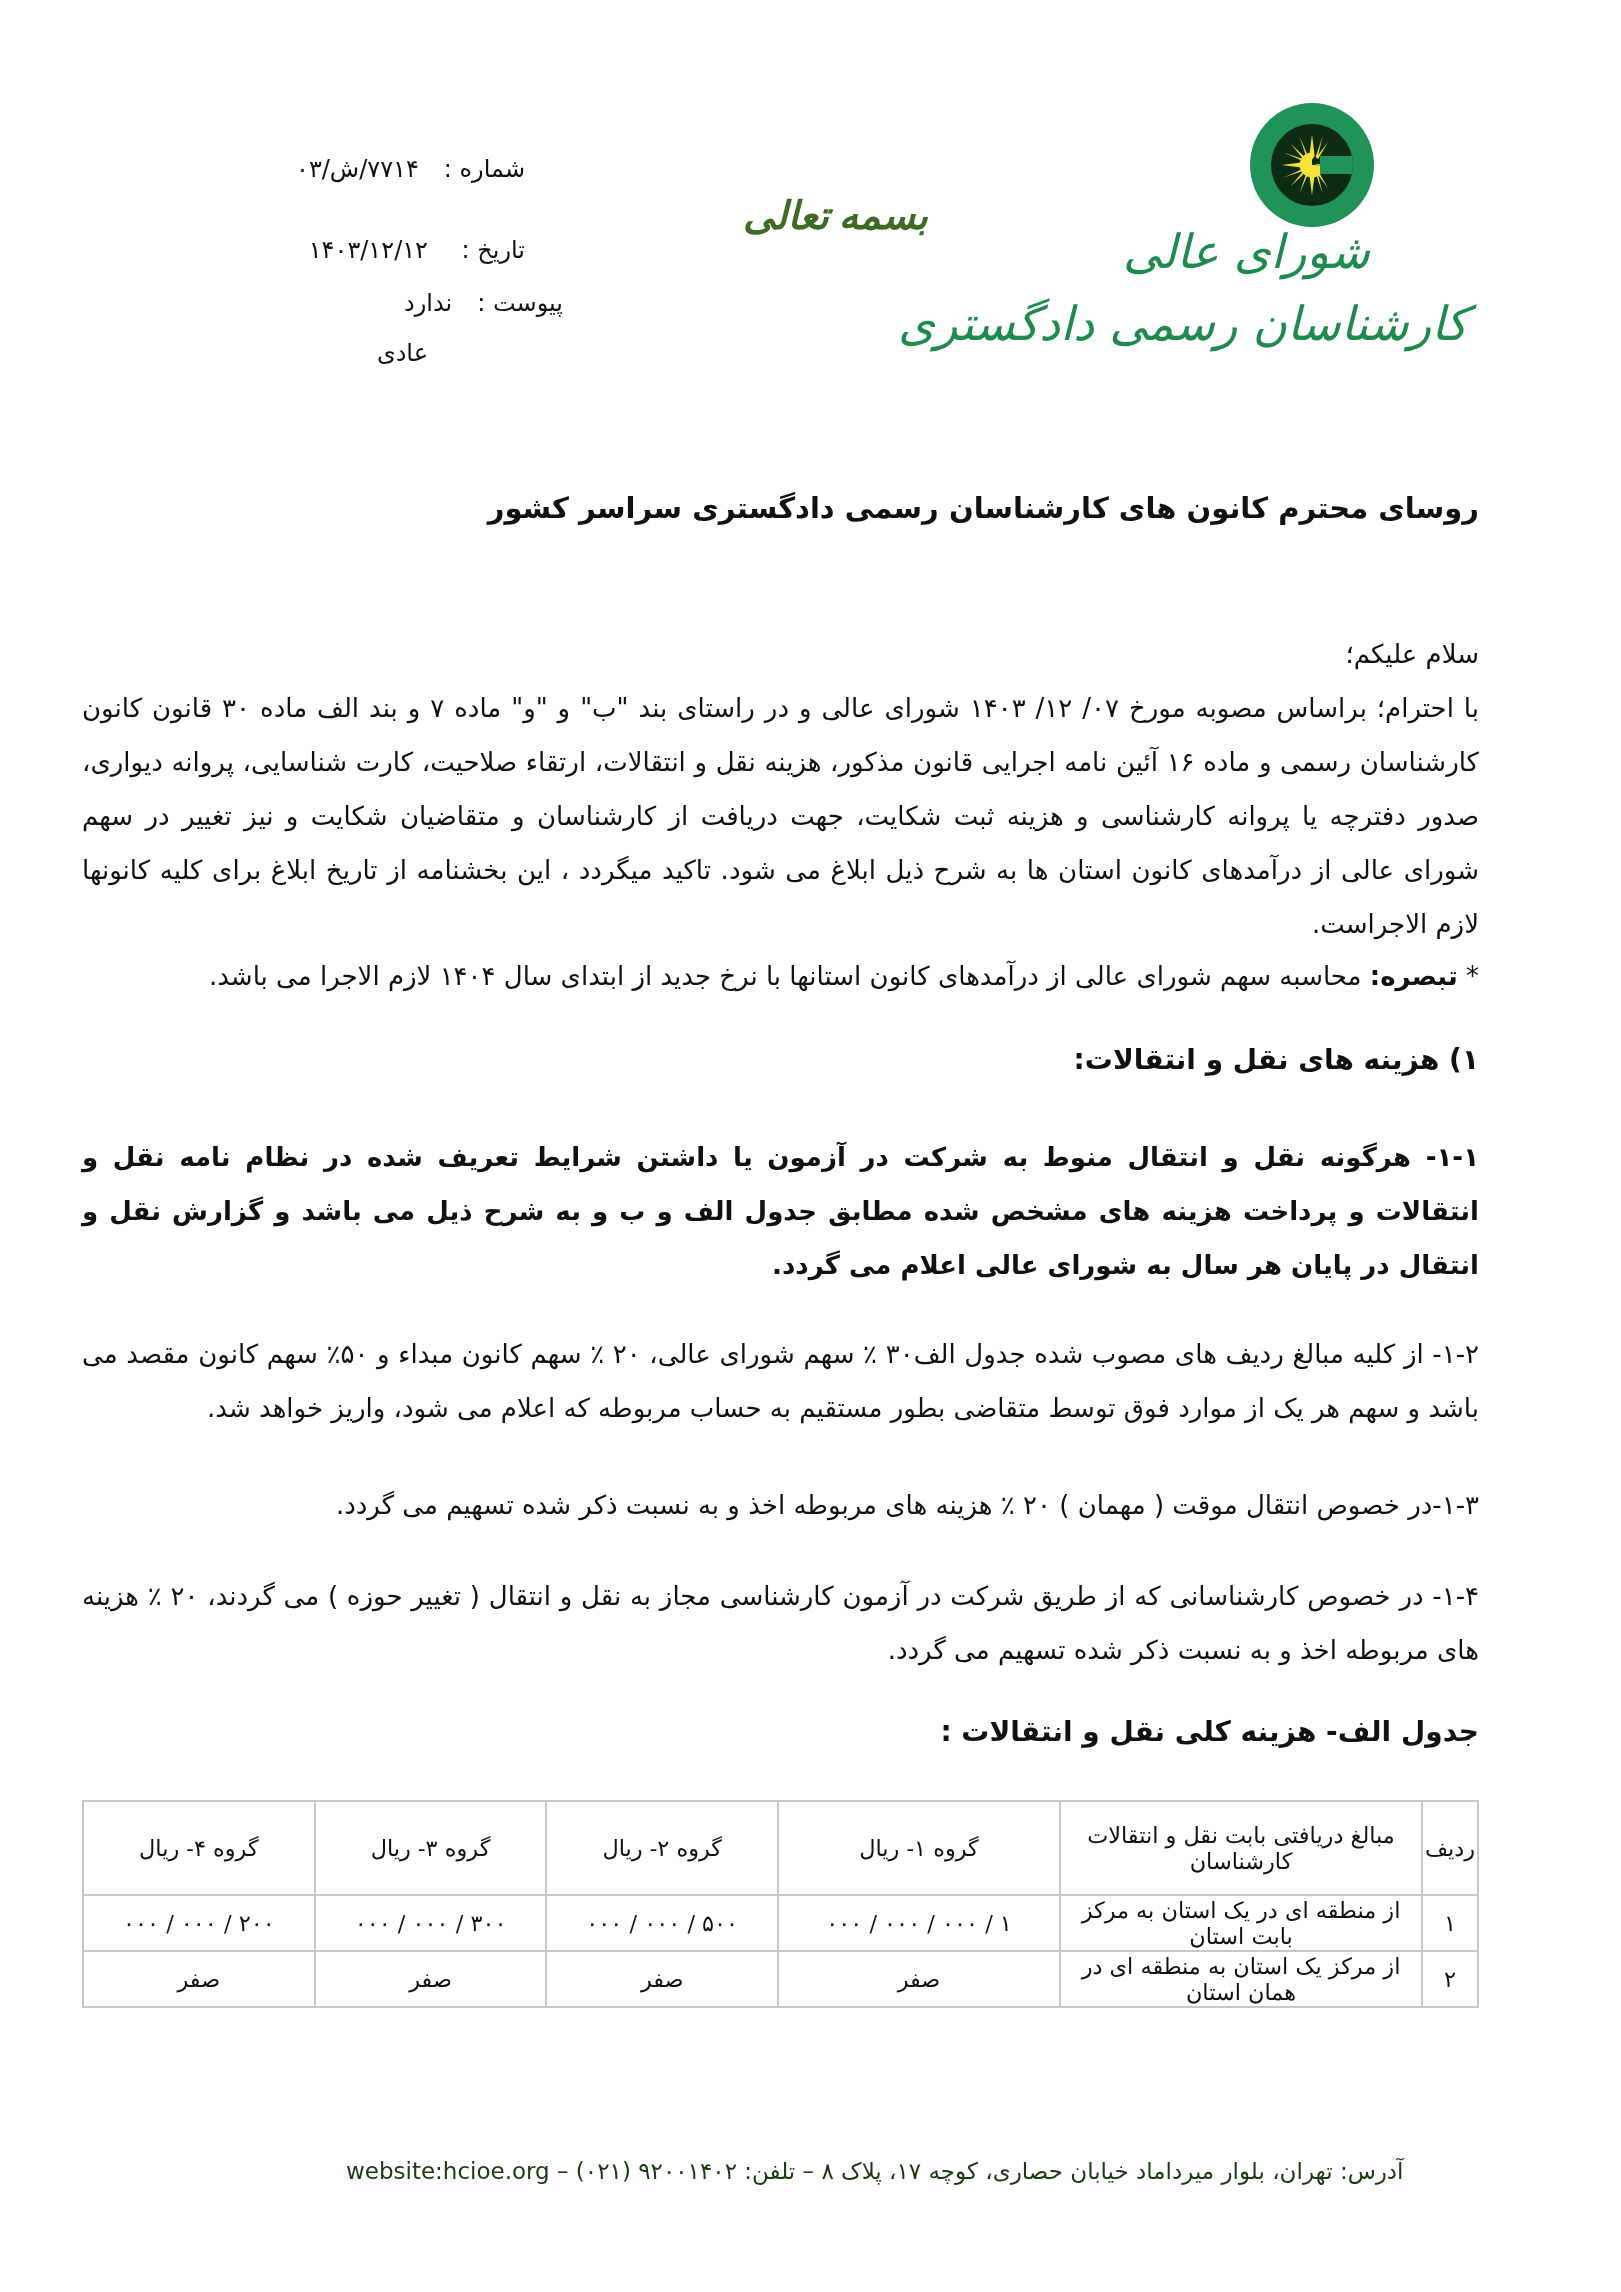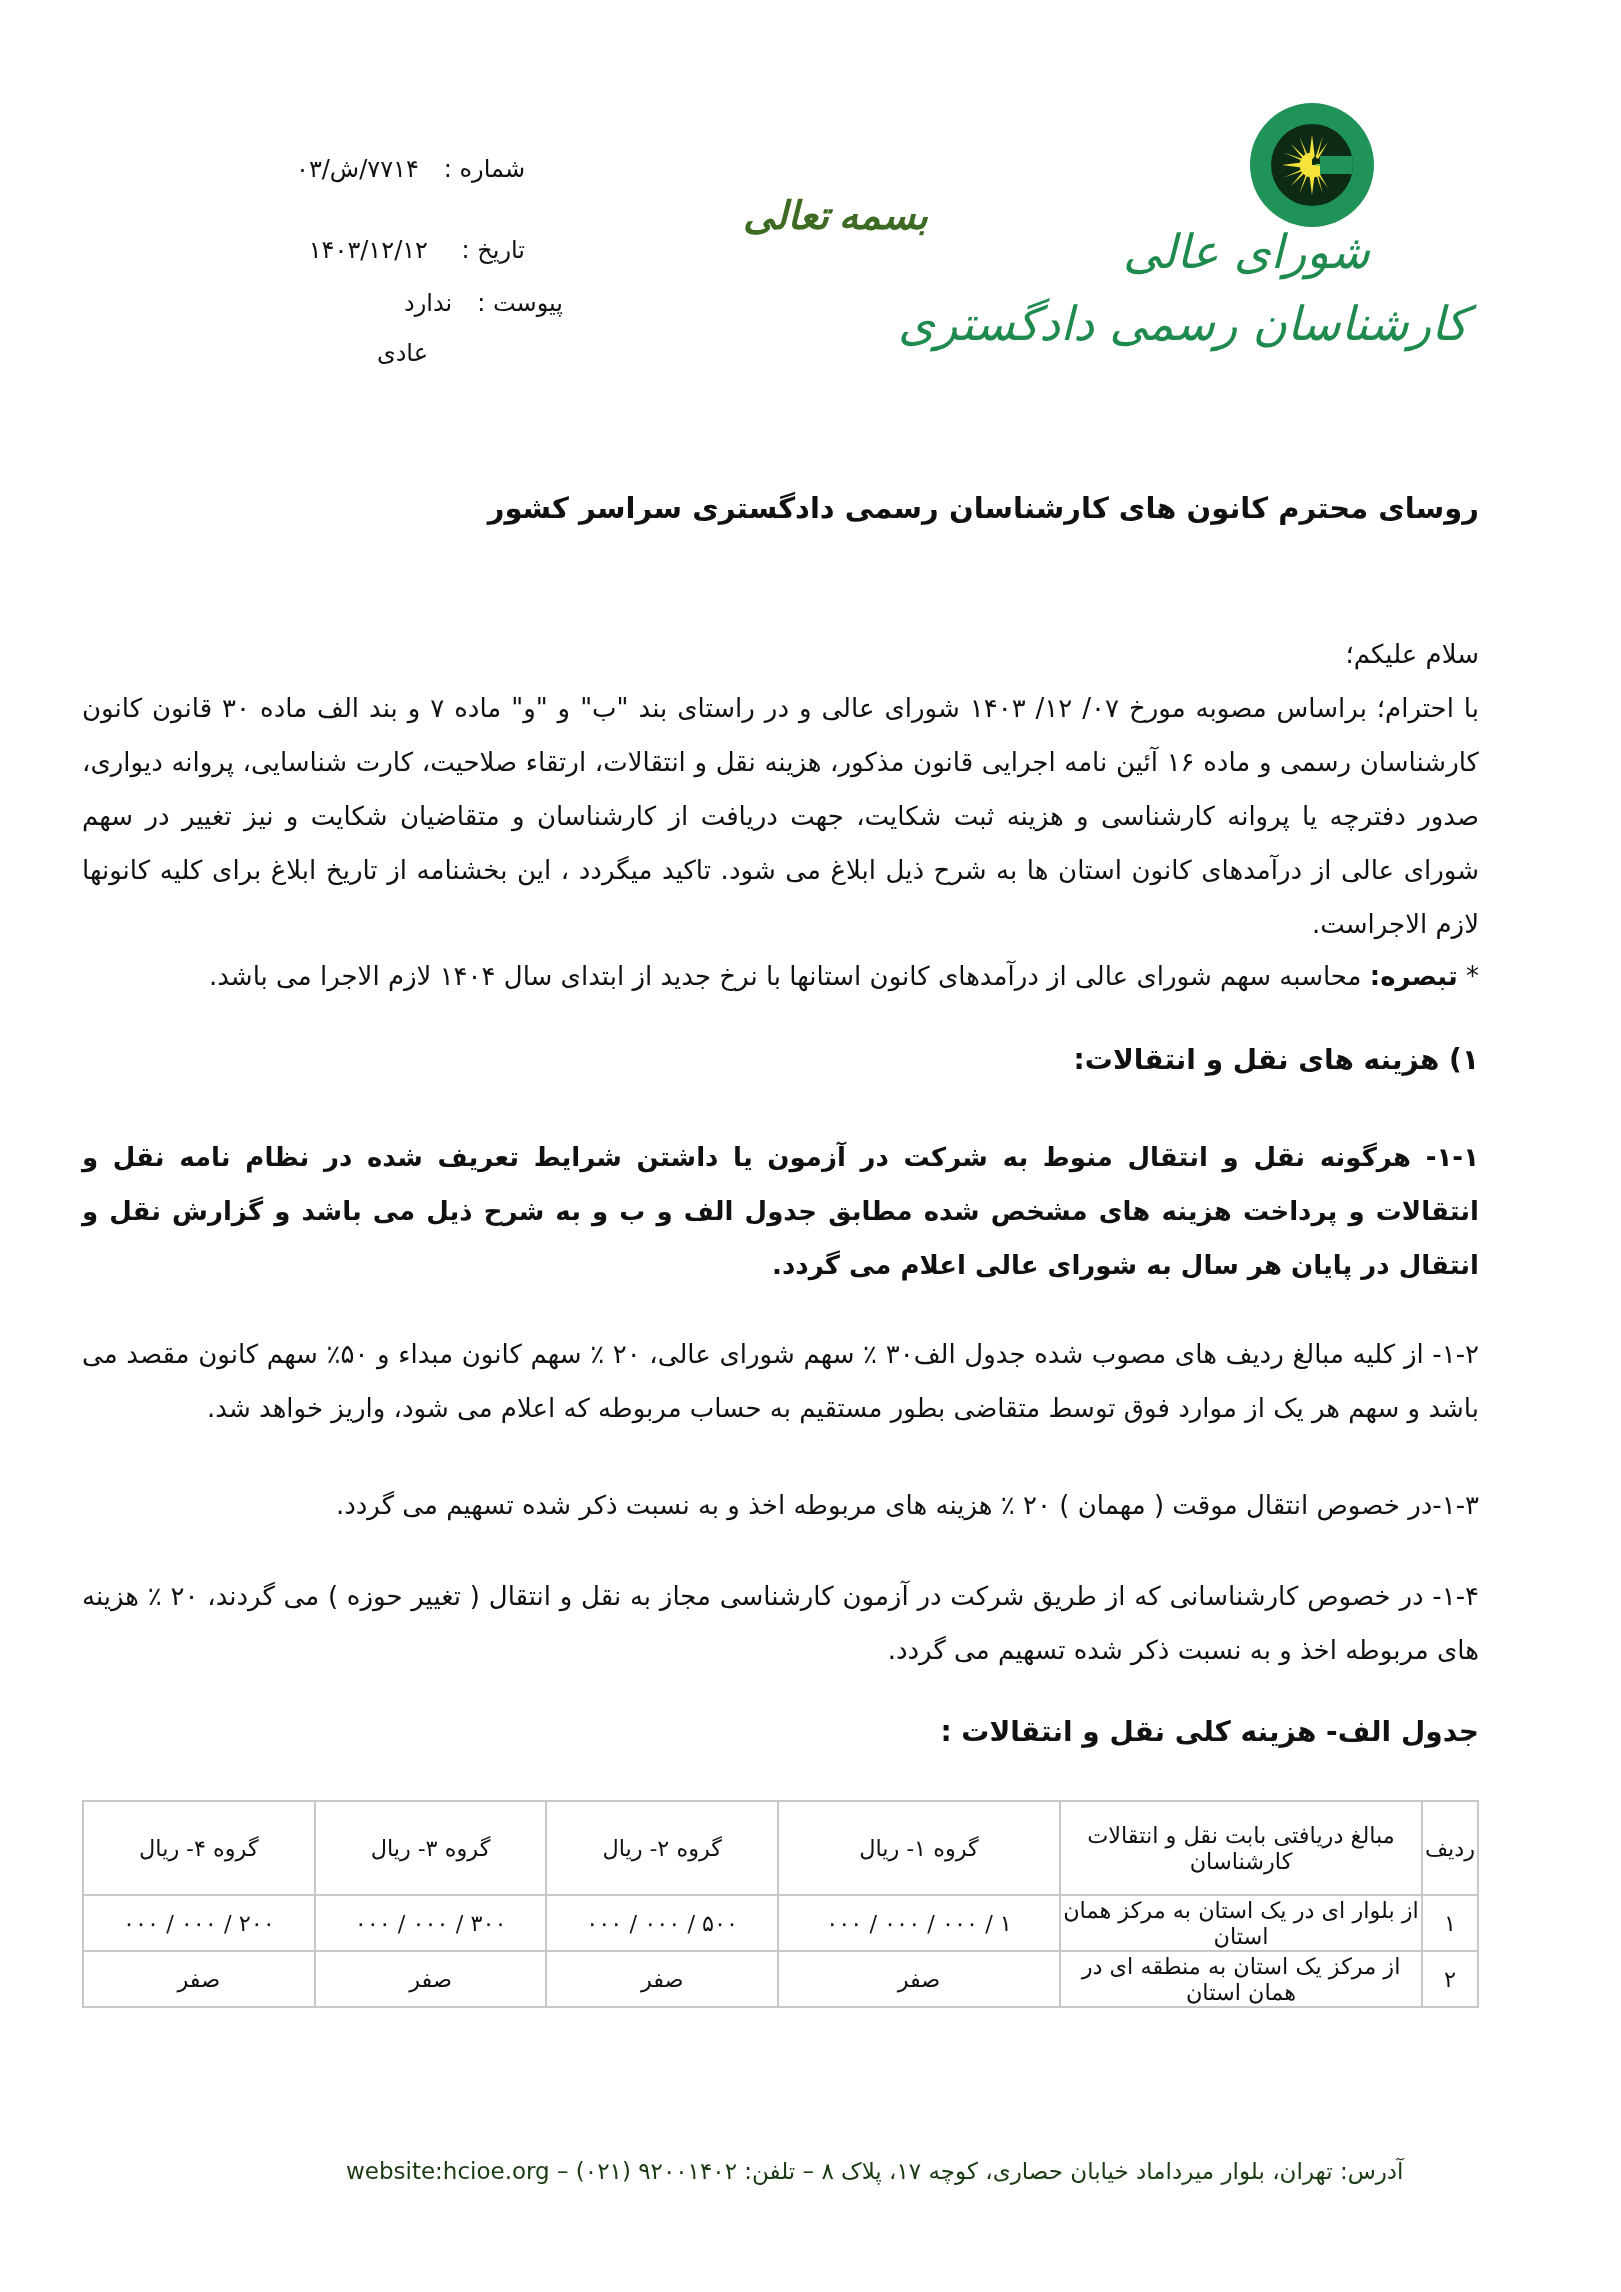--- a/index.html
+++ b/index.html
@@ -122,21 +122,21 @@
       <th class="c-desc">مبالغ دریافتی بابت نقل و انتقالات کارشناسان</th>
       <th>گروه ۱- ریال</th>
       <th>گروه ۲- ریال</th>
       <th>گروه ۳- ریال</th>
       <th>گروه ۴- ریال</th>
     </tr>
   </thead>
   <tbody>
     <tr>
       <td>۱</td>
-      <td>از بلوار ای در یک استان به مرکز همان استان</td>
+      <td>از منطقه ای در یک استان به مرکز بابت استان</td>
       <td>۱ / ۰۰۰ / ۰۰۰ / ۰۰۰</td>
       <td>۵۰۰ / ۰۰۰ / ۰۰۰</td>
       <td>۳۰۰ / ۰۰۰ / ۰۰۰</td>
       <td>۲۰۰ / ۰۰۰ / ۰۰۰</td>
     </tr>
     <tr>
       <td>۲</td>
       <td>از مرکز یک استان به منطقه ای در همان استان</td>
       <td>صفر</td>
       <td>صفر</td>

